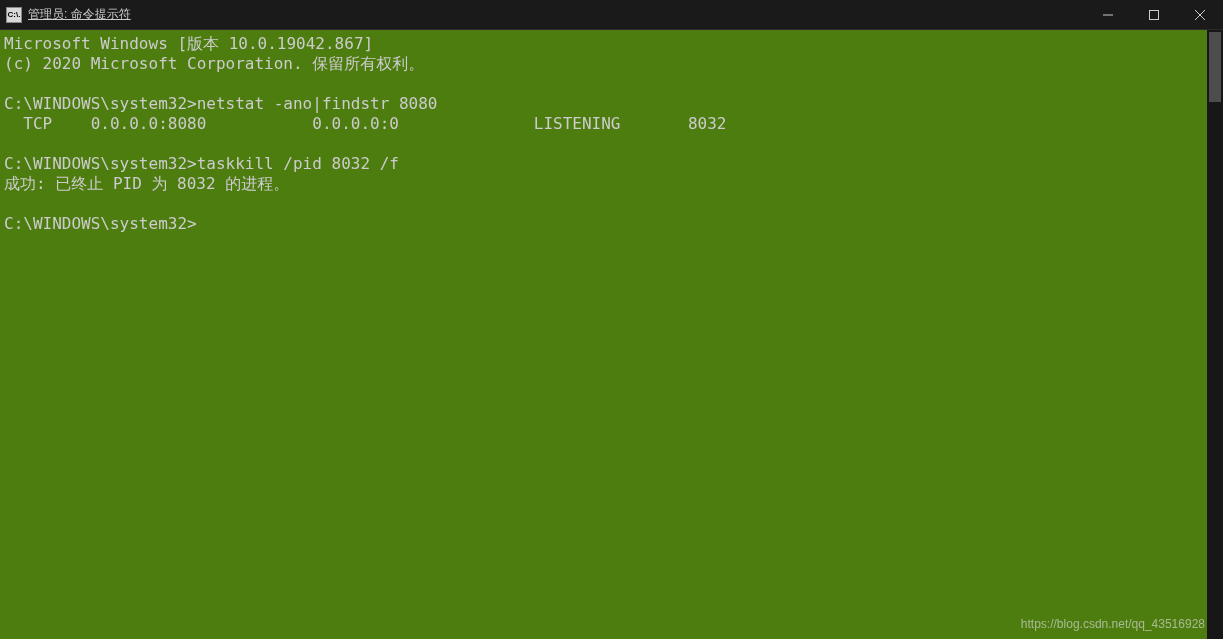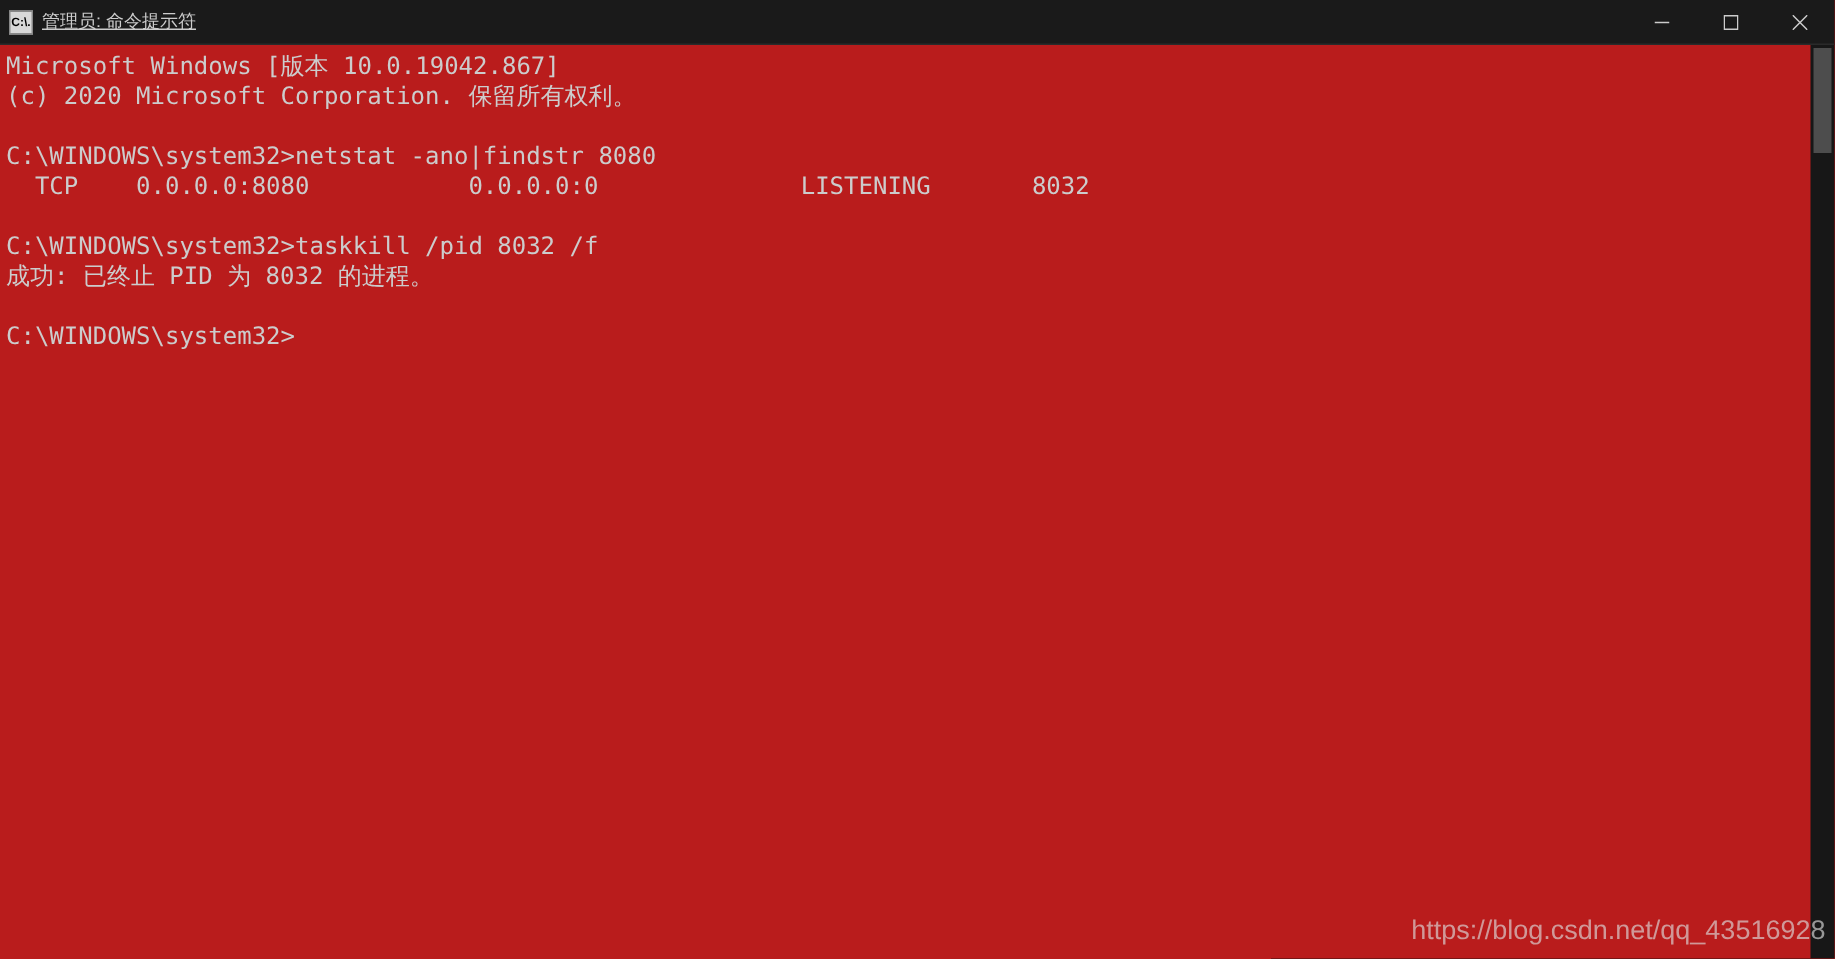--- a/index.html
+++ b/index.html
@@ -42,21 +42,21 @@
       height: 30px;
       display: flex;
       align-items: center;
       justify-content: center;
       color: #cccccc;
     }
     .win-btn svg { display: block; }
     .terminal-area {
       position: relative;
       height: calc(100% - 30px);
-      background: #b91c1c;
+      background: #4d7c0f;
     }
     .terminal {
       padding: 4px 0 0 4px;
       color: #cccccc;
       font-size: 16px;
       line-height: 20px;
       white-space: pre;
       font-family: "NSimSun", "SimSun", "Consolas", monospace;
     }
     .scrollbar {
@@ -70,24 +70,24 @@
     .scrollbar-thumb {
       position: absolute;
       right: 2px;
       top: 2px;
       width: 12px;
       height: 70px;
       background: #4d4d4d;
     }
     .watermark {
       position: absolute;
-      right: 6px;
+      right: 18px;
       bottom: 8px;
       color: rgba(220,220,220,0.65);
-      font-size: 18px;
+      font-size: 12px;
       font-family: Arial, sans-serif;
     }
   </style>
 </head>
 <body>
 
 <div class="titlebar">
   <div class="app-icon">C:\.</div>
   <div class="title-text">管理员: 命令提示符</div>
   <div class="spacer"></div>

